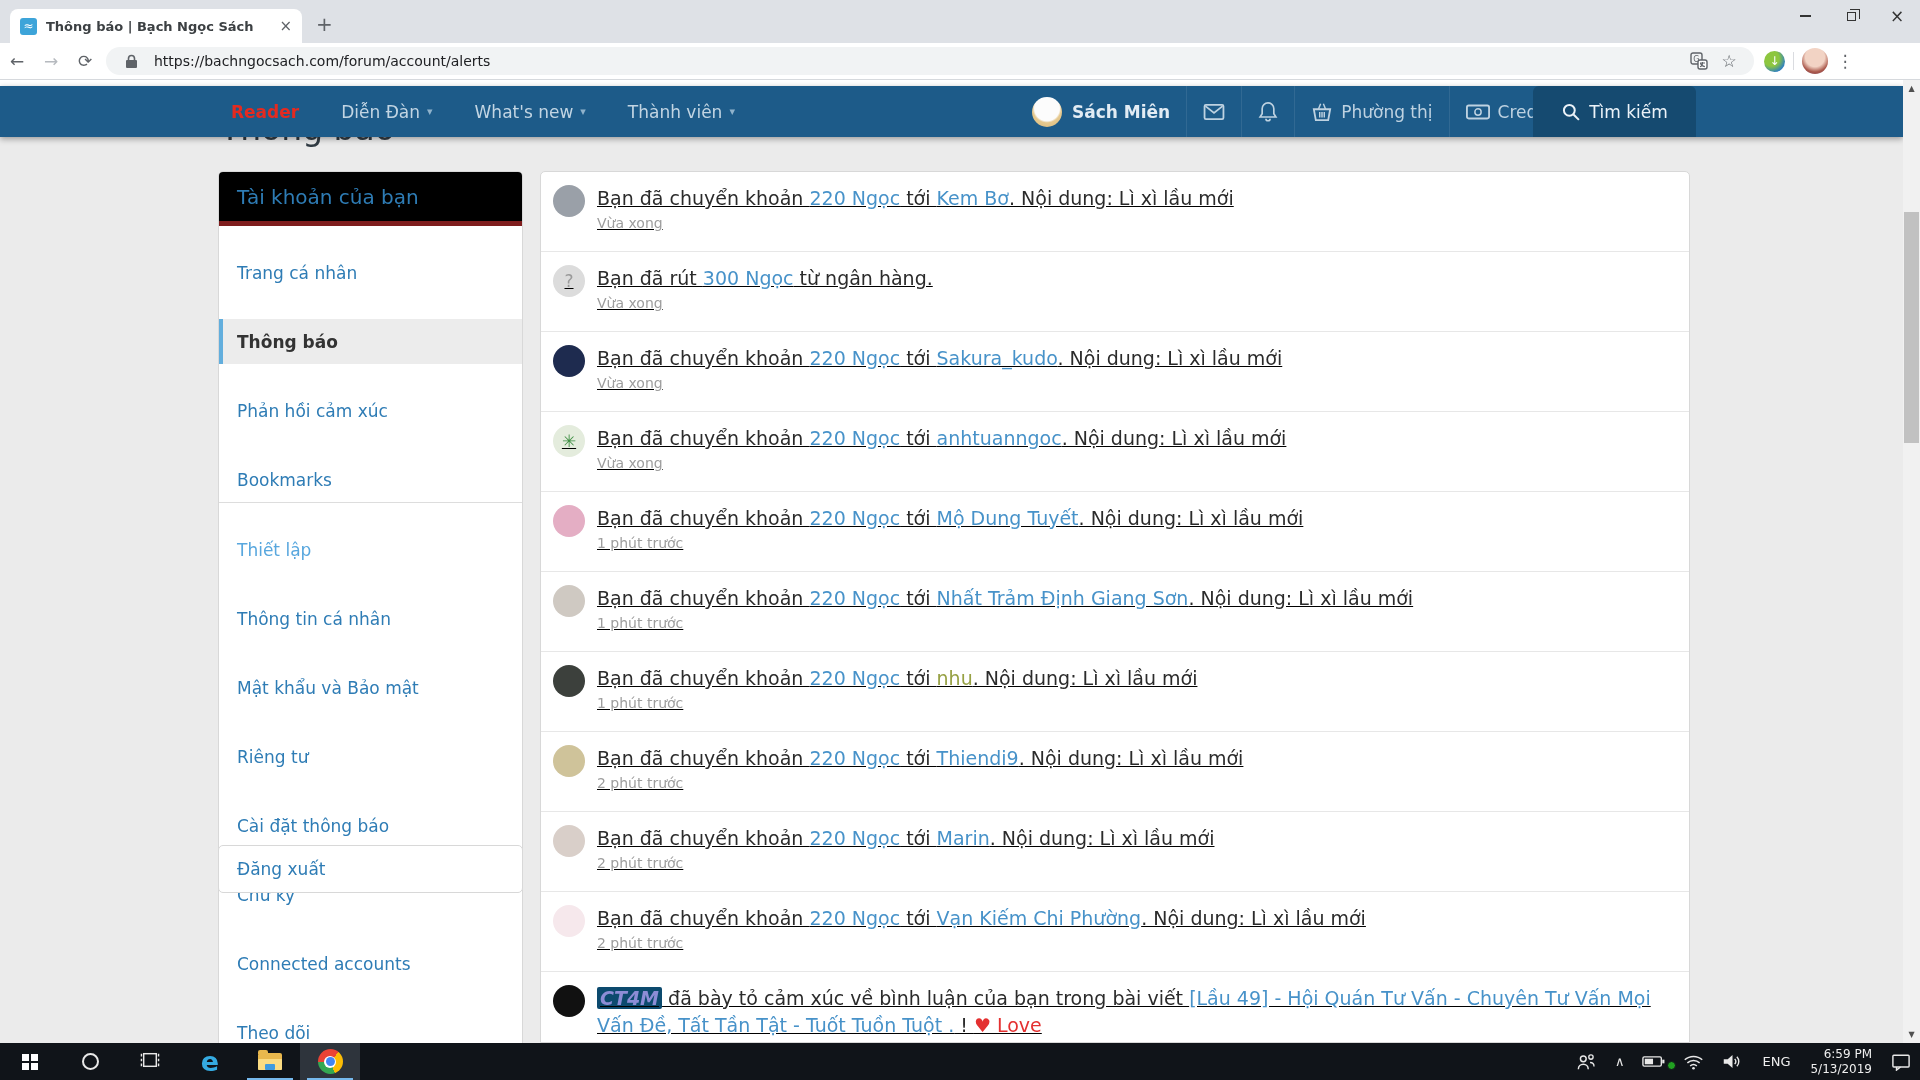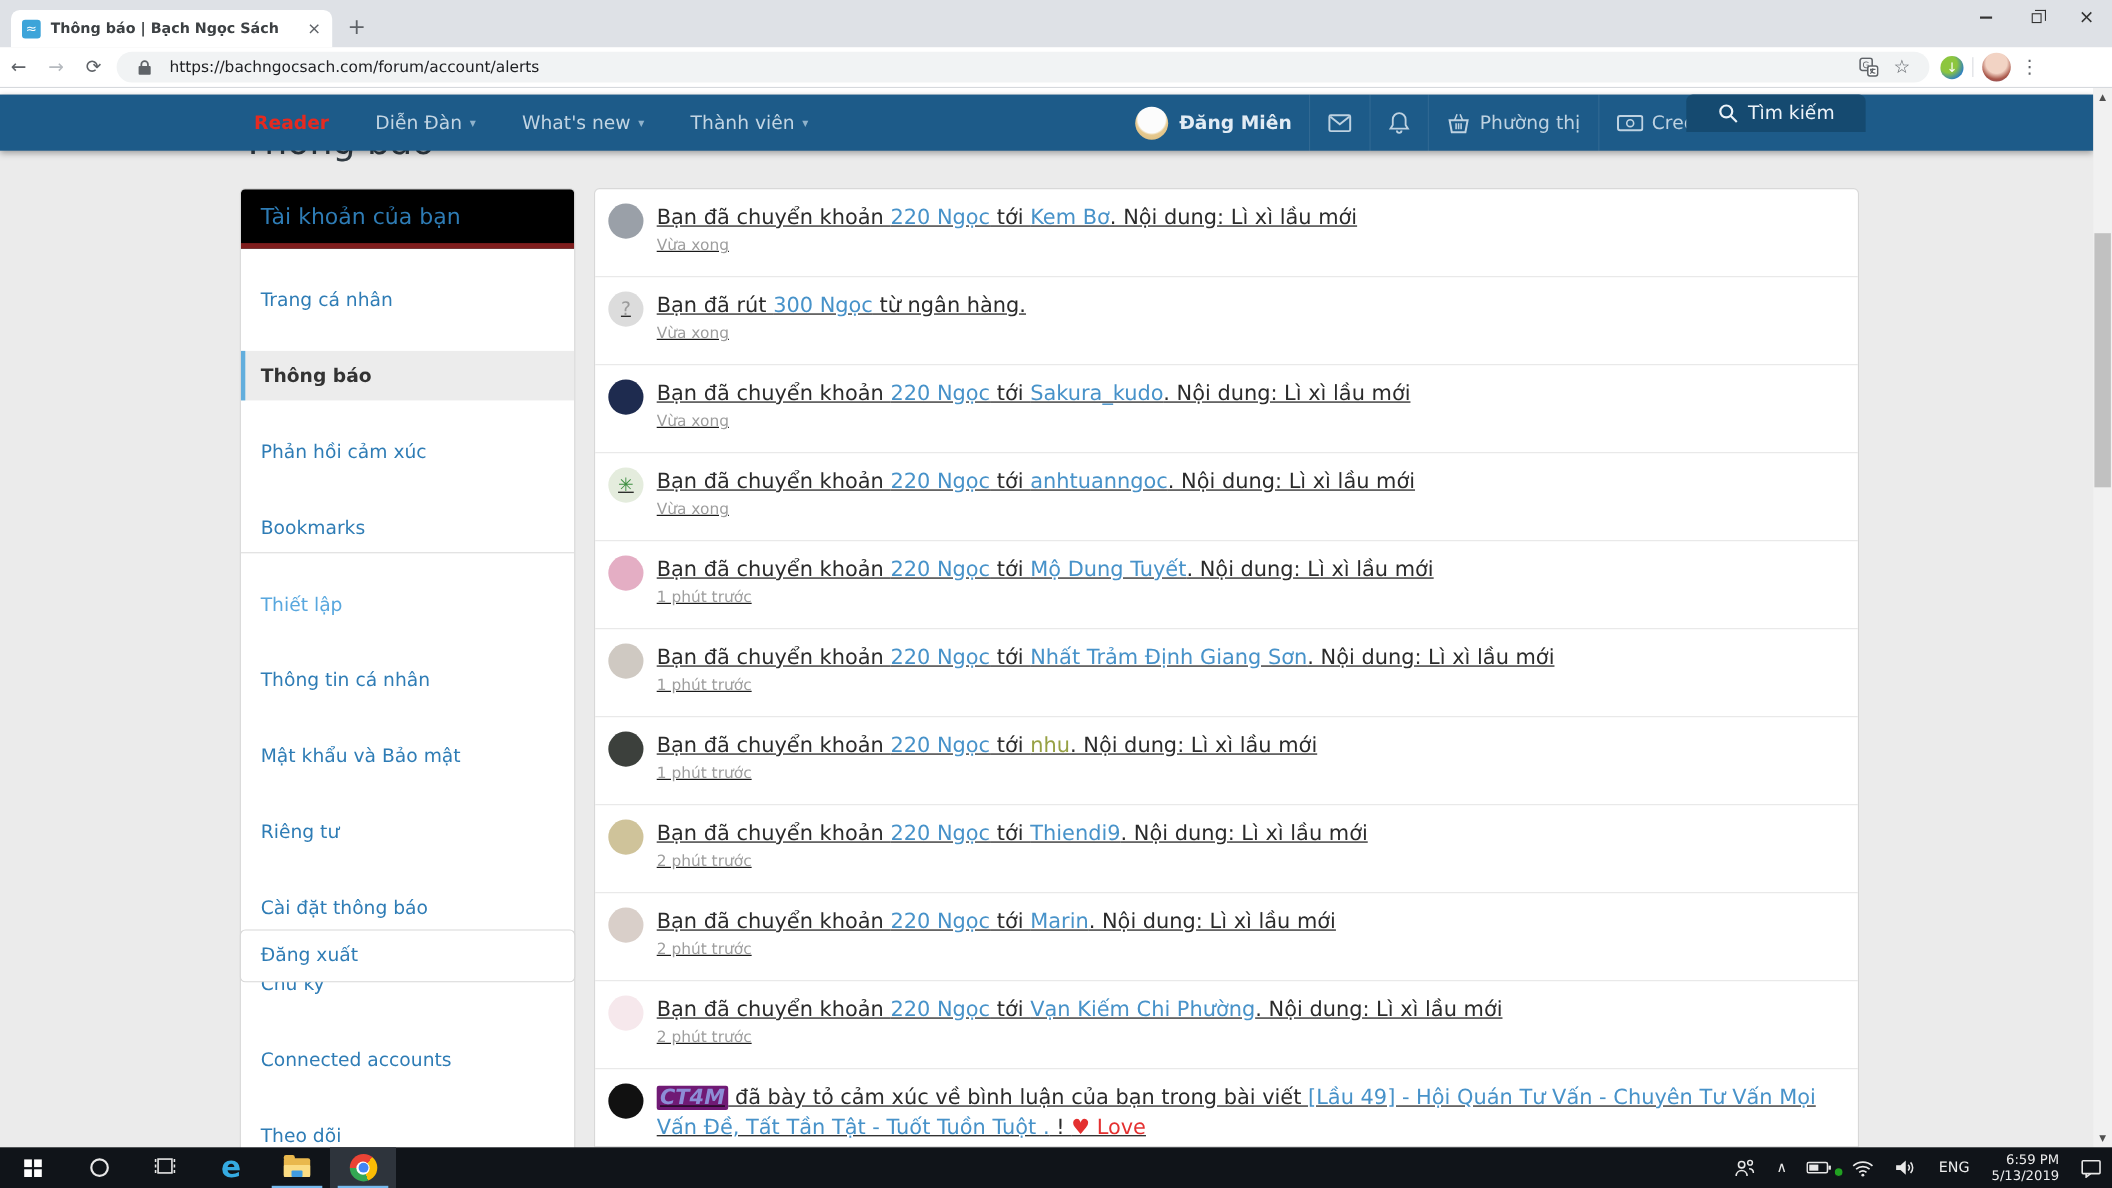--- a/index.html
+++ b/index.html
@@ -53,21 +53,21 @@
   .nav-accent { color:#e42a20; font-weight:bold; }
   .caret { font-size:11px; color:#8fb2cb; margin-left:7px; }
   .nav-right { position:absolute; left:1016px; top:0; height:51px; display:flex; align-items:stretch; }
   .nav-cell { display:flex; align-items:center; padding:0 16px; border-left:1px solid rgba(255,255,255,.09); }
   .nav-user-avatar { width:30px; height:30px; border-radius:50%;
                      background:radial-gradient(circle at 50% 38%, #fcfcfc 0 52%, #e6c98f 60%, #d8b87a 100%);
                      margin-right:10px; }
   .nav-user-name { font-size:17px; font-weight:bold; color:#e2ecf4; }
   .nav-label { font-size:17px; color:#bed2e1; margin-left:8px; }
   .nav-icon svg { display:block; }
-  .nav-search { position:absolute; left:1533px; top:0; width:163px; height:34px; background:#154a70;
+  .nav-search { position:absolute; left:1533px; top:0; width:163px; height:51px; background:#154a70;
                 border-radius:6px 6px 0 0; display:flex; align-items:center; justify-content:center; }
   .nav-search .nav-label { color:#ecf3f9; }
 
   
   .sidebar { position:absolute; left:218px; top:171px; width:305px; background:#fff;
              border:1px solid #d8d8d8; border-radius:5px; overflow:hidden; z-index:3; }
   .side-header { height:54px; background:#000000; color:#2e7cb5; font-size:20px;
                  display:flex; align-items:center; padding-left:18px; border-bottom:5px solid #7f1d1d; }
   .side-item { height:45px; display:flex; align-items:center; padding-left:18px; font-size:17px; color:#2e7cb5;margin-top:24px; }
   .side-active { background:#ececec; color:#333; font-weight:bold; border-left:4px solid #62aedd; padding-left:14px; }
@@ -83,21 +83,21 @@
   .notif-row { height:80px; border-bottom:1px solid #e7e7e7; display:flex; padding:13px 20px 0 12px;text-decoration:underline; }
   .notif-avatar { width:32px; height:32px; border-radius:50%; flex:0 0 auto; text-align:center;
                   font-size:17px; line-height:32px; }
   .notif-body { margin-left:12px; flex:1 1 auto; min-width:0; }
   .notif-msg { font-size:19px; line-height:27px; color:#2b2b2b; }
   .notif-time { font-size:14px; color:#9e9e9e; margin-top:3px; }
   .seg-txt { color:#2b2b2b; }
   .seg-lnk { color:#4792c9; }
   .seg-olv { color:#97a144; }
   .seg-red { color:#e43030; }
-  .seg-act { color:#8d8dd6; font-style:italic; font-weight:bold; background:#701a75; padding:0 3px; border-radius:2px; }
+  .seg-act { color:#8d8dd6; font-style:italic; font-weight:bold; background:#0c4a6e; padding:0 3px; border-radius:2px; }
 
   
   .scrollbar { position:absolute; left:1903px; top:80px; width:17px; height:963px; background:#f1f1f1; z-index:20; }
   .scroll-arrow { width:17px; height:17px; font-size:8px; color:#505050; text-align:center; line-height:17px; }
   .scroll-arrow.down { position:absolute; bottom:0; }
   .scroll-thumb { position:absolute; left:1px; top:132px; width:15px; height:231px; background:#c1c1c1; }
 
   
   .taskbar { position:absolute; left:0; top:1043px; width:1920px; height:37px; background:#101419;
              display:flex; align-items:stretch; z-index:30; }
@@ -199,21 +199,21 @@
         <span class="caret">▾</span>
       </div>
       <div class="nav-item">
         <span>Thành viên</span>
         <span class="caret">▾</span>
       </div>
     </div>
   <div class="nav-right">
     <div class="nav-cell" style="border-left:none;">
       <span class="nav-user-avatar"></span>
-      <span class="nav-user-name">Đăng Miên</span>
+      <span class="nav-user-name">Sách Miên</span>
     </div>
     <div class="nav-cell">
       <span class="nav-icon">
         <svg width="22" height="18" viewBox="0 0 24 20">
             <rect x="1.5" y="2" width="21" height="16" rx="1.5" fill="none" stroke="#bed2e1" stroke-width="2"></rect>
             <path d="M2.5 3.5 12 11l9.5-7.5" fill="none" stroke="#bed2e1" stroke-width="2"></path>
           </svg>
       </span>
     </div>
     <div class="nav-cell">

